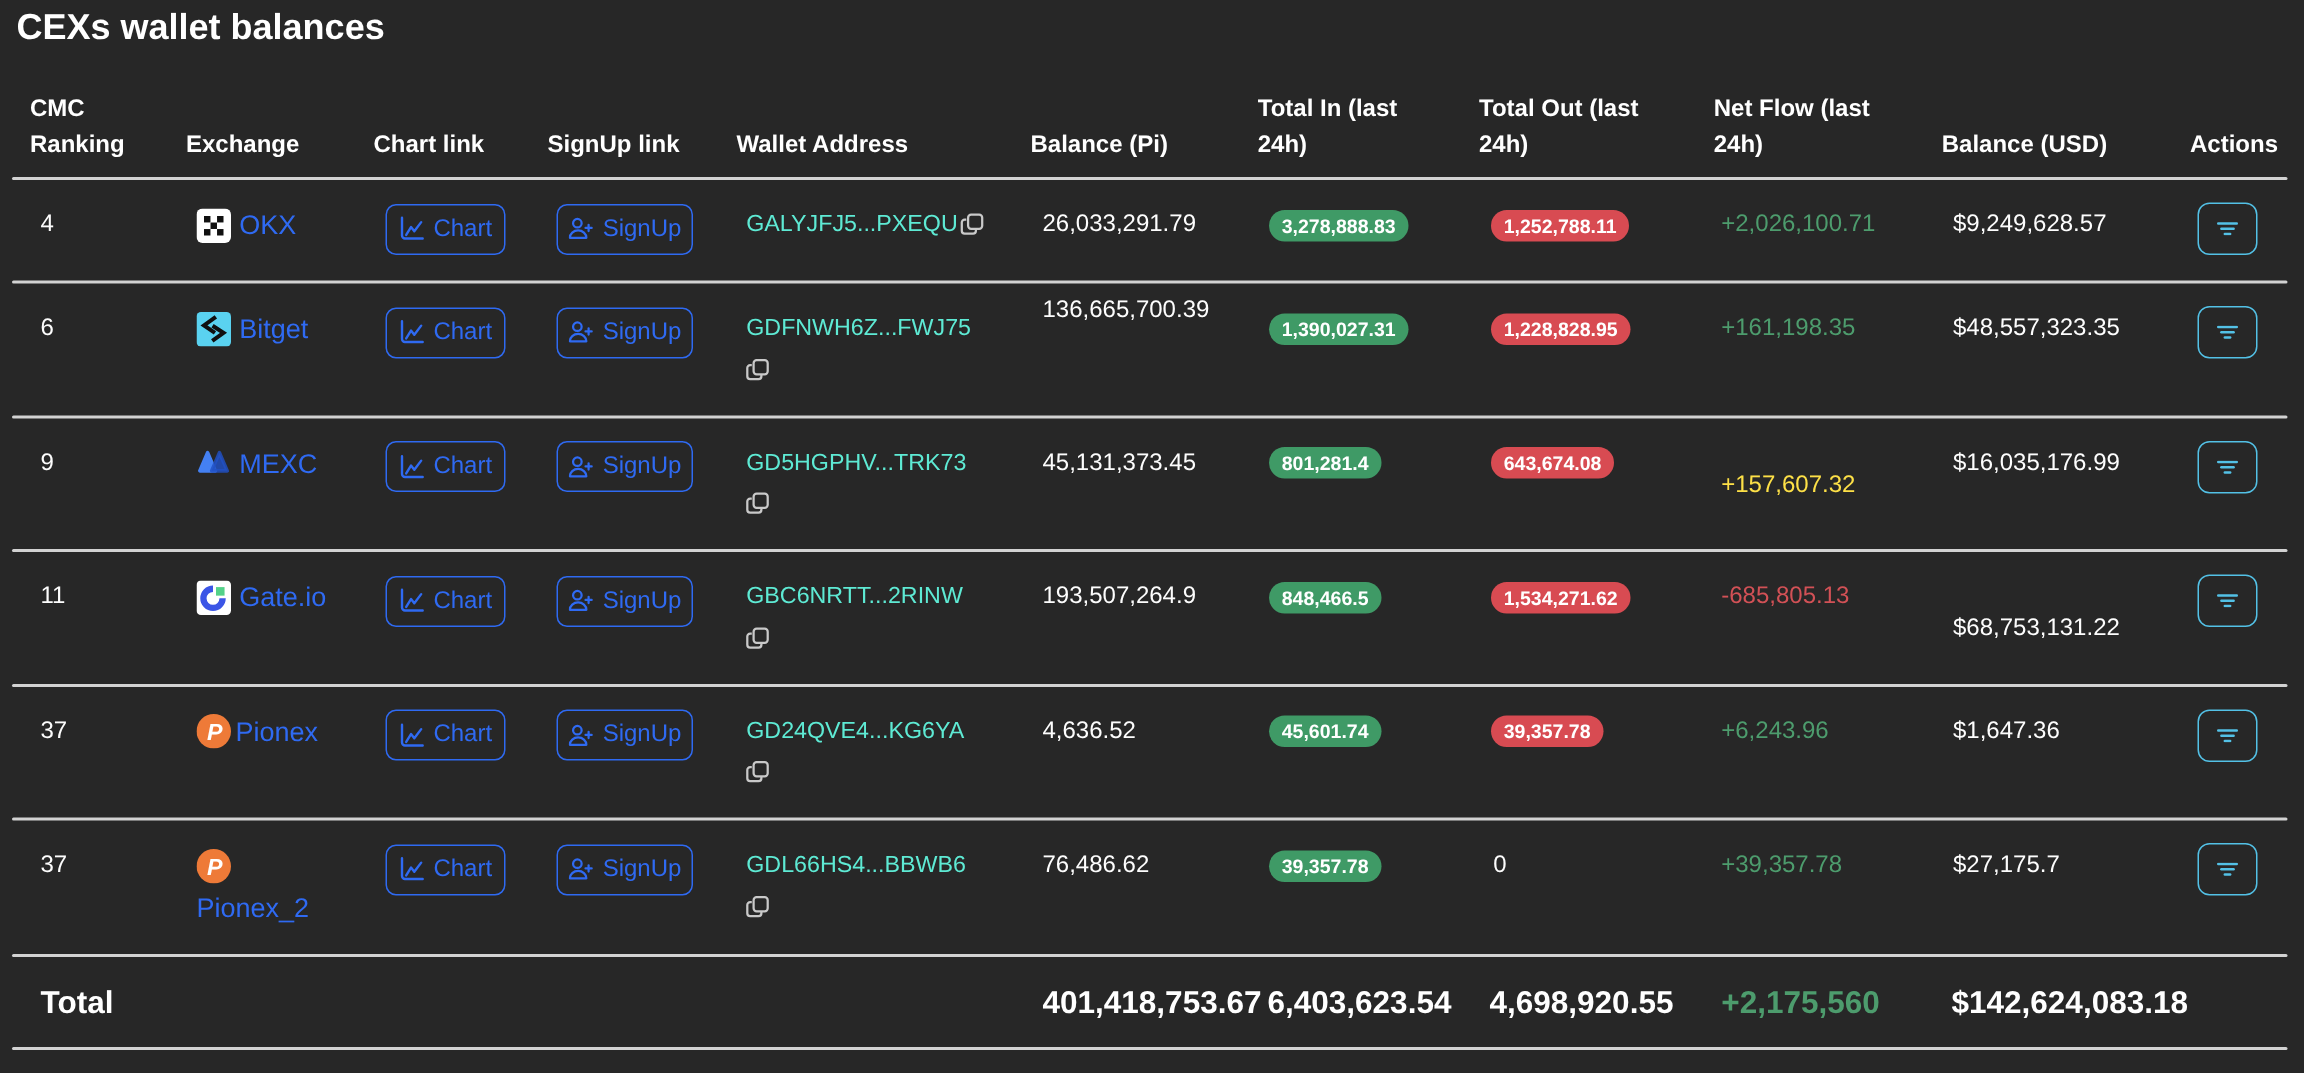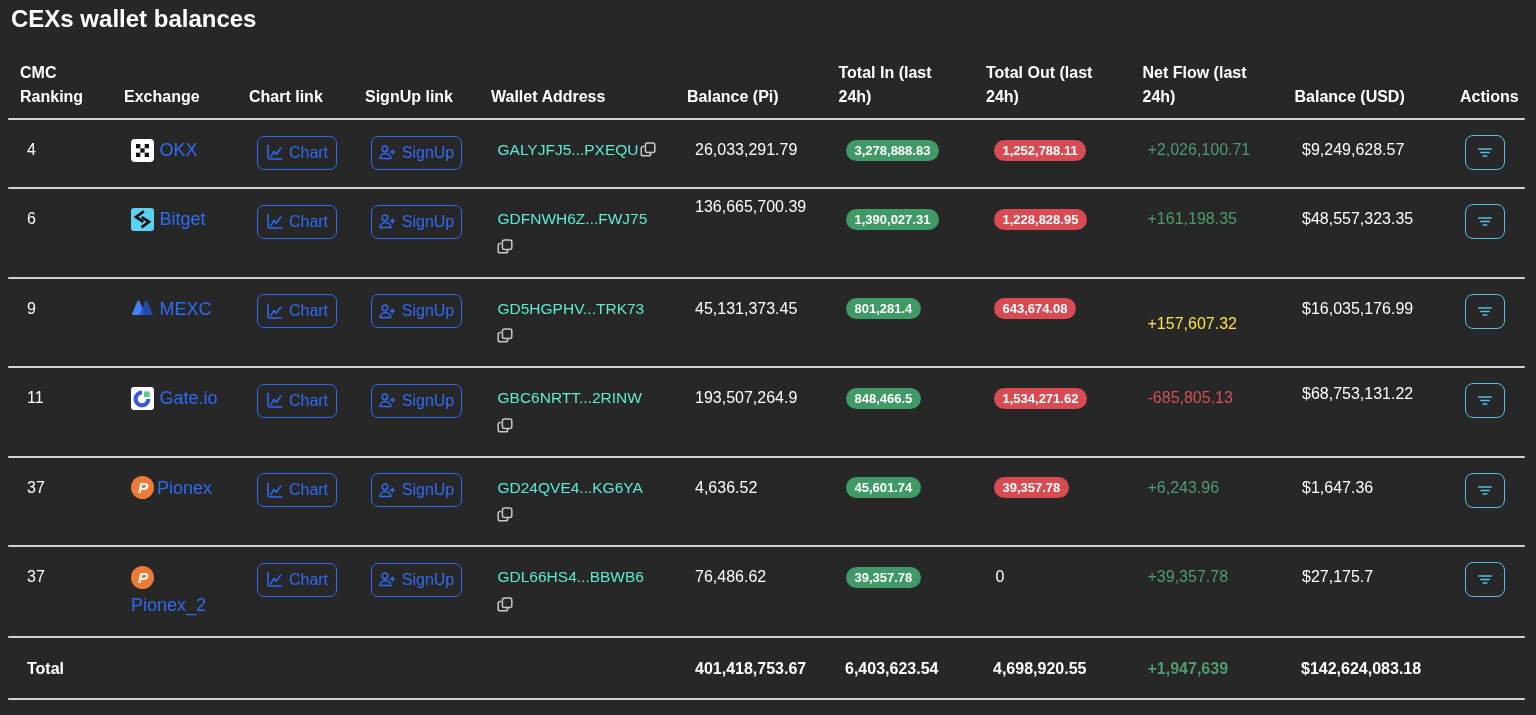--- a/index.html
+++ b/index.html
@@ -1,18 +1,18 @@
 <!DOCTYPE html>
 <html><head><meta charset="utf-8"><style>
 html,body{margin:0;padding:0;width:1536px;height:715px;background:#272727;overflow:hidden}
 body{font-family:"Liberation Sans",sans-serif;position:relative;color:#fff}
 .abs{position:absolute}
 .hline{position:absolute;left:8px;width:1517px;height:2px;background:#d2d2d2;border-radius:1px}
 .t16{position:absolute;font-size:16px;line-height:22px;color:#fdfdfd;white-space:nowrap}
-.t16b{position:absolute;font-size:16px;line-height:22px;font-weight:700;color:#fff;white-space:nowrap}
+.t16b{position:absolute;font-size:21px;line-height:22px;font-weight:700;color:#fff;white-space:nowrap}
 .hdr{position:absolute;font-size:16px;line-height:24px;font-weight:700;color:#fff;white-space:nowrap}
 .exn{position:absolute;font-size:18px;line-height:24px;color:#2f6af2;white-space:nowrap}
 .link{position:absolute;font-size:15.5px;line-height:22px;color:#5eead4;white-space:nowrap}
 .btn{position:absolute;box-sizing:border-box;height:34px;border:1.5px solid #2f6af2;border-radius:7px;color:#2f6af2;font-size:16px;display:flex;align-items:center;justify-content:center;gap:6px;white-space:nowrap}
 .act{position:absolute;box-sizing:border-box;width:40px;height:35px;border:1.5px solid #53c1e6;border-radius:8px;color:#53c1e6;display:flex;align-items:center;justify-content:center}
 .badge{position:absolute;box-sizing:border-box;height:21px;border-radius:11px;padding:0 8.5px;font-size:13px;font-weight:700;line-height:21px;color:#fff;white-space:nowrap}
 .bg{background:#3f9a66} .br{background:#d84b52}
 
 </style></head><body>
 <div class="abs" style="left:11px;top:7px;font-size:24px;font-weight:700;line-height:23px;color:#fff">CEXs wallet balances</div>
@@ -182,21 +182,21 @@
   </div>
 <div class="link" style="left:497.5px;top:387.0px;">GBC6NRTT...2RINW</div>
 <svg class="abs" style="left:496.5px;top:417.8px" width="16" height="16" viewBox="0 0 16 16" fill="none" stroke="#c9c9c9" stroke-width="1.5">
     <rect x="5.4" y="1.1" width="9.4" height="9.4" rx="2"></rect>
     <path d="M4.2 4.4 H3.1 a1.9 1.9 0 0 0 -1.9 1.9 v5.6 a1.9 1.9 0 0 0 1.9 1.9 h5.6 a1.9 1.9 0 0 0 1.9 -1.9 v-1.1"></path>
   </svg>
 <div class="t16" style="left:695px;top:387.0px;">193,507,264.9</div>
 <div class="badge bg" style="left:846px;top:387.5px">848,466.5</div>
 <div class="badge br" style="left:994px;top:387.5px">1,534,271.62</div>
 <div class="t16" style="left:1147.5px;top:387.0px;color:#d25156">-685,805.13</div>
-<div class="t16" style="left:1302px;top:383px;">$68,753,131.22</div>
+<div class="t16" style="left:1302px;top:408px;">$68,753,131.22</div>
 <div class="act" style="left:1464.5px;top:383.0px">
     <svg width="14" height="9" viewBox="0 0 14 9" stroke="currentColor" stroke-width="1.6" stroke-linecap="round">
       <path d="M0.8 1 H13.2"></path>
       <path d="M2.9 4.5 H11.1"></path>
       <path d="M5.2 8 H8.8"></path>
     </svg>
   </div>
 <div class="t16" style="left:27px;top:476.5px;">37</div>
 <svg class="abs" style="left:131px;top:476.0px" width="23" height="23" viewBox="0 0 23 23">
     <circle cx="11.5" cy="11.5" r="11.5" fill="#ee7a38"></circle>
@@ -270,13 +270,13 @@
     <svg width="14" height="9" viewBox="0 0 14 9" stroke="currentColor" stroke-width="1.6" stroke-linecap="round">
       <path d="M0.8 1 H13.2"></path>
       <path d="M2.9 4.5 H11.1"></path>
       <path d="M5.2 8 H8.8"></path>
     </svg>
   </div>
 <div class="t16b" style="left:27px;top:657.5px;">Total</div>
 <div class="t16b" style="left:695px;top:657.5px;">401,418,753.67</div>
 <div class="t16b" style="left:845px;top:657.5px;">6,403,623.54</div>
 <div class="t16b" style="left:993px;top:657.5px;">4,698,920.55</div>
-<div class="t16b" style="left:1147.5px;top:657.5px;color:#4d9c6d">+1,947,639</div>
+<div class="t16b" style="left:1147.5px;top:657.5px;color:#4d9c6d">+2,175,560</div>
 <div class="t16b" style="left:1301px;top:657.5px;">$142,624,083.18</div>
 </body></html>

